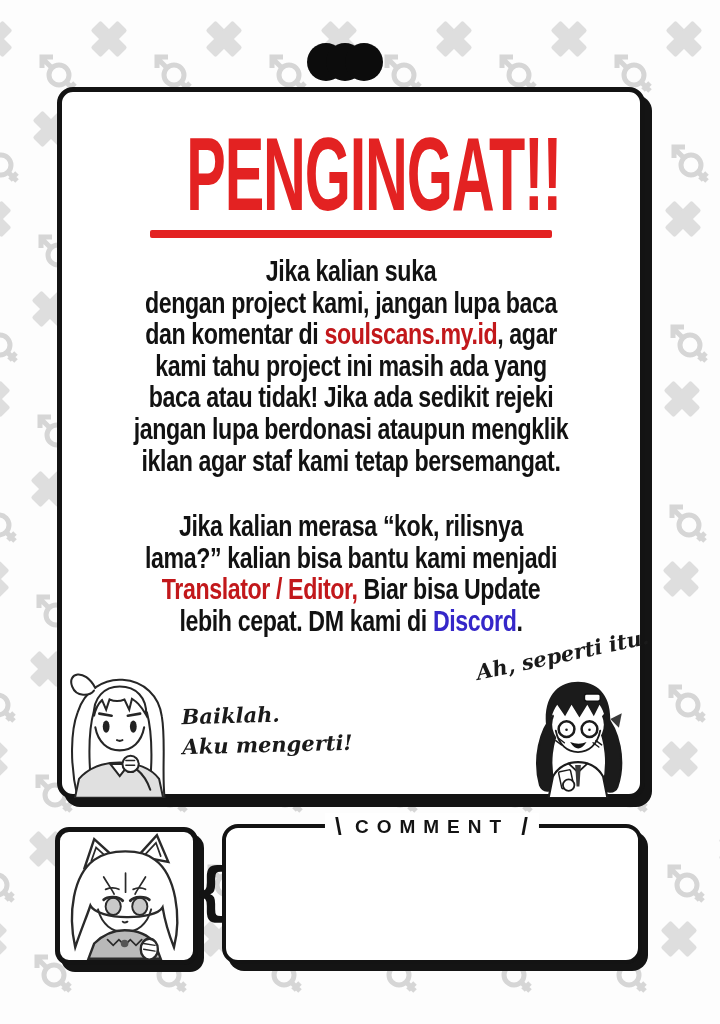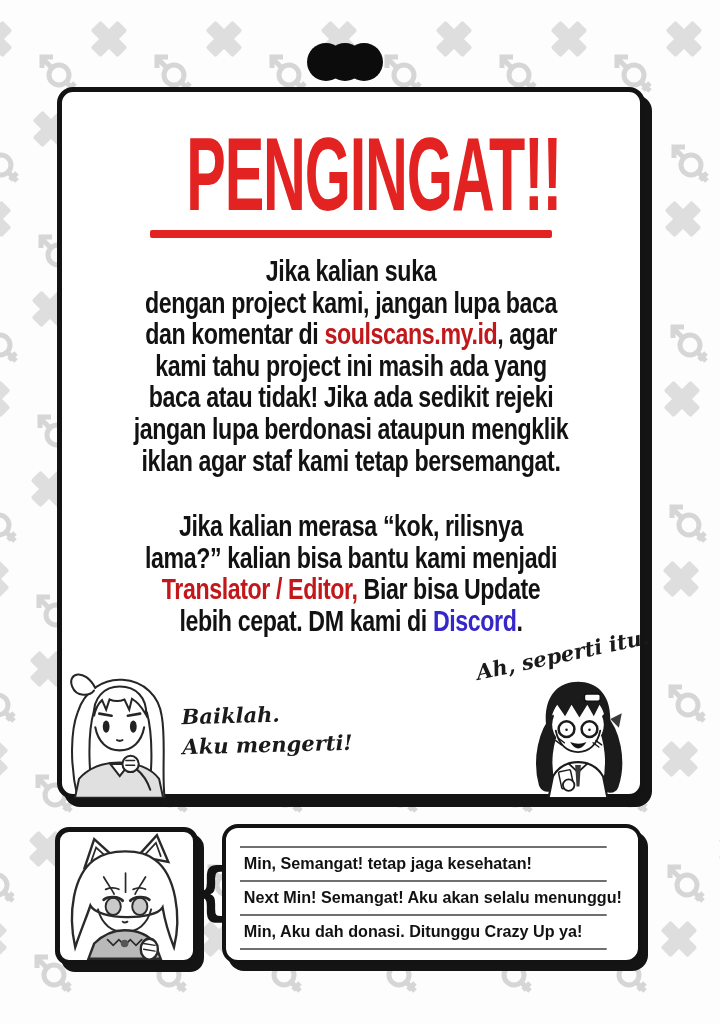--- a/index.html
+++ b/index.html
@@ -834,21 +834,21 @@
         <path d="M50,112 l6,6 l6,-6 l6,6 l6,-6 l6,6 l6,-6" stroke-width="1.8"></path>
         <circle cx="68" cy="116" r="4" fill="#555555" stroke="none"></circle>
         <ellipse cx="94" cy="122" rx="9" ry="11" fill="#ffffff"></ellipse>
         <path d="M88,116 l12,2 M88,122 l12,2" stroke-width="1.5"></path>
       </svg>
     </div>
 
     <div class="brace">{</div>
 
     <div class="comment-bubble">
-      <div id="comment-list">
-          <div class="comment-row">Min, Semangat! tetap jaga kesehatan!</div>
-          <div class="comment-row">Next Min! Semangat! Aku akan selalu menunggu!</div>
-          <div class="comment-row last">Min, Aku dah donasi. Ditunggu Crazy Up ya!</div>
-        </div>
+      <div class="comment-header">
+        <span class="hdr-slash">\</span>
+        <span class="hdr-label">COMMENT</span>
+        <span class="hdr-slash">/</span>
+      </div>
     </div>
   </section>
 
 </div>
 
 </body></html>

